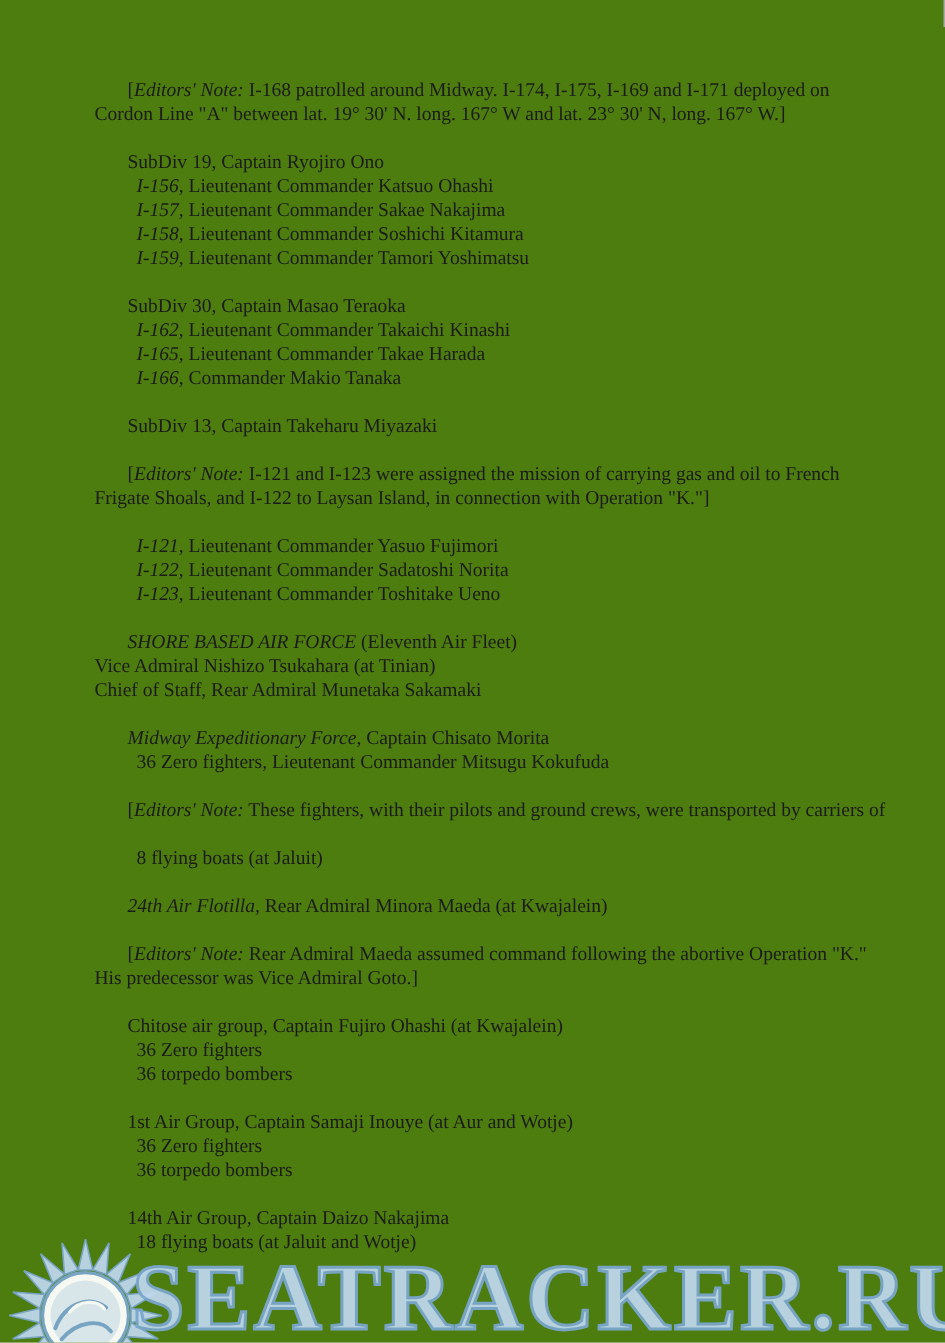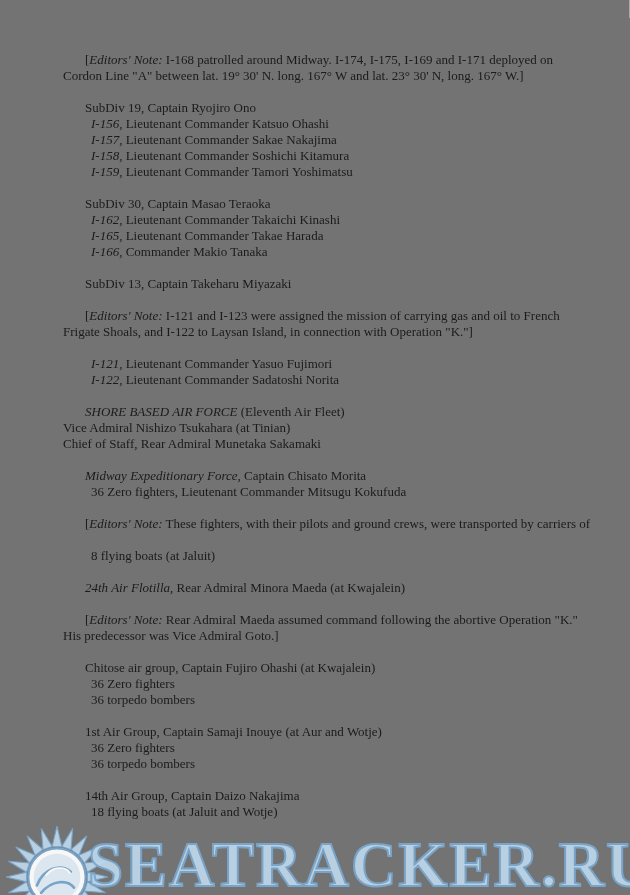--- a/index.html
+++ b/index.html
@@ -5,21 +5,21 @@
   * { margin:0; padding:0; box-sizing:border-box; }
   html,body { width:630px; height:895px; }
   body {
     background:#ffffff;
     font-family:"Liberation Serif", serif;
     position:relative;
     overflow:hidden;
     --wm-fill:#bdd6ea;
     --wm-stroke:#7aa7cd;
   }
-  .page { position:absolute; inset:0; background:#737373; }
+  .page { position:absolute; inset:0; background:#4d7c0f; }
   .doc-body {
     position:absolute; left:63px; top:52px; width:545px;
     font-size:13px; line-height:16px; color:#1b1b1b;
   }
   .text-line { white-space:nowrap; height:16px; }
   .blank-line { height:16px; }
   .indent-0 { margin-left:0; }
   .indent-1 { margin-left:22px; }
   .indent-2 { margin-left:28px; }
   .italic { font-style:italic; }
@@ -60,20 +60,21 @@
       <div class="text-line indent-2"><span class="seg italic">I-165,</span><span class="seg"> Lieutenant Commander Takae Harada</span></div>
       <div class="text-line indent-2"><span class="seg italic">I-166,</span><span class="seg"> Commander Makio Tanaka</span></div>
       <div class="blank-line"></div>
       <div class="text-line indent-1"><span class="seg">SubDiv 13, Captain Takeharu Miyazaki</span></div>
       <div class="blank-line"></div>
       <div class="text-line indent-1"><span class="seg">[</span><span class="seg italic">Editors' Note:</span><span class="seg"> I-121 and I-123 were assigned the mission of carrying gas and oil to French</span></div>
       <div class="text-line indent-0"><span class="seg">Frigate Shoals, and I-122 to Laysan Island, in connection with Operation "K."]</span></div>
       <div class="blank-line"></div>
       <div class="text-line indent-2"><span class="seg italic">I-121,</span><span class="seg"> Lieutenant Commander Yasuo Fujimori</span></div>
       <div class="text-line indent-2"><span class="seg italic">I-122,</span><span class="seg"> Lieutenant Commander Sadatoshi Norita</span></div>
+      <div class="text-line indent-2"><span class="seg italic">I-123,</span><span class="seg"> Lieutenant Commander Toshitake Ueno</span></div>
       <div class="blank-line"></div>
       <div class="text-line indent-1"><span class="seg italic">SHORE BASED AIR FORCE</span><span class="seg"> (Eleventh Air Fleet)</span></div>
       <div class="text-line indent-0"><span class="seg">Vice Admiral Nishizo Tsukahara (at Tinian)</span></div>
       <div class="text-line indent-0"><span class="seg">Chief of Staff, Rear Admiral Munetaka Sakamaki</span></div>
       <div class="blank-line"></div>
       <div class="text-line indent-1"><span class="seg italic">Midway Expeditionary Force,</span><span class="seg"> Captain Chisato Morita</span></div>
       <div class="text-line indent-2"><span class="seg">36 Zero fighters, Lieutenant Commander Mitsugu Kokufuda</span></div>
       <div class="blank-line"></div>
       <div class="text-line indent-1"><span class="seg">[</span><span class="seg italic">Editors' Note:</span><span class="seg"> These fighters, with their pilots and ground crews, were transported by carriers of</span></div>
       <div class="blank-line"></div>

